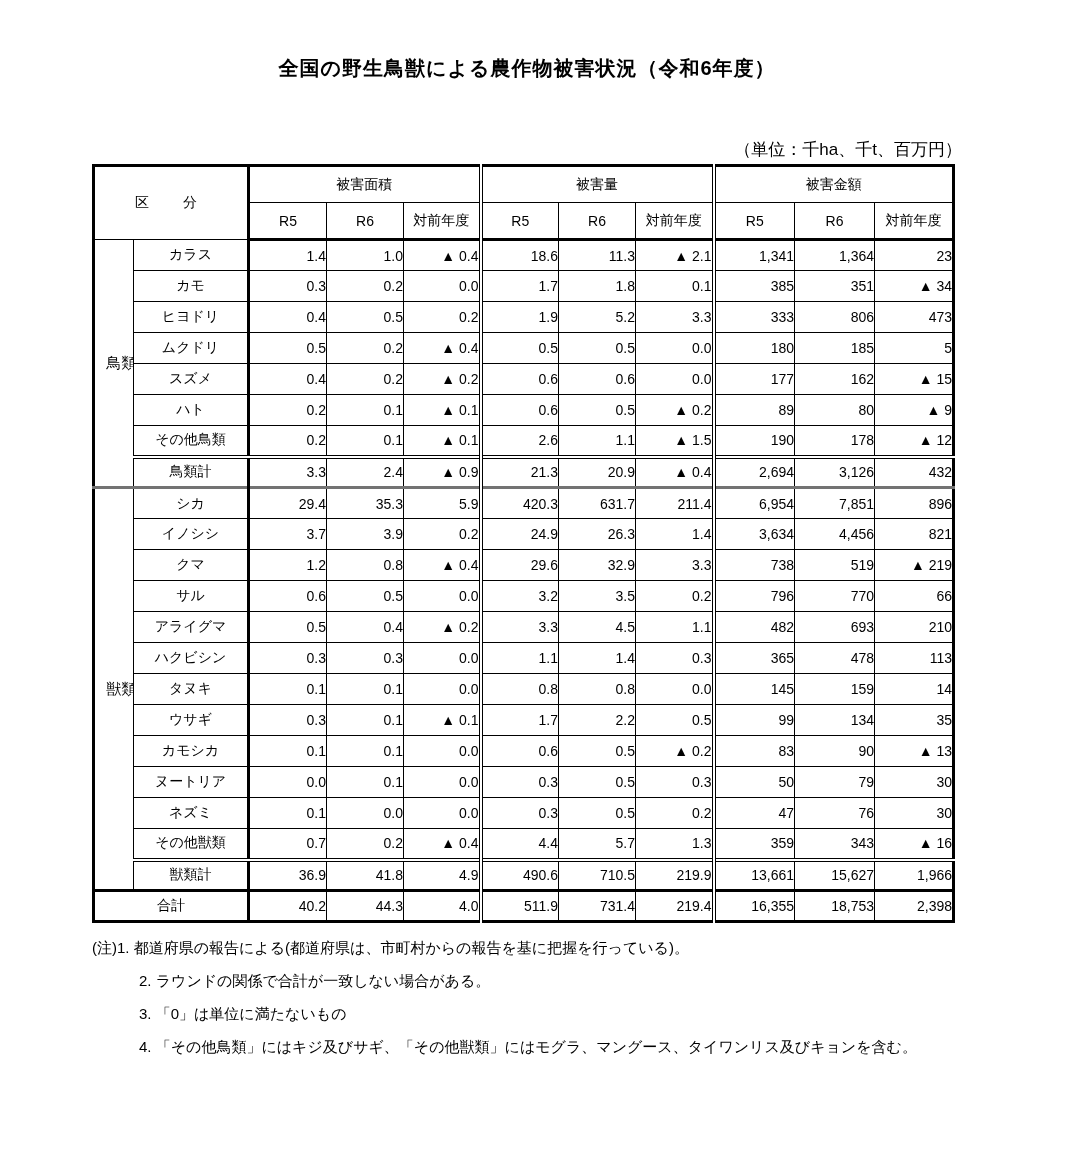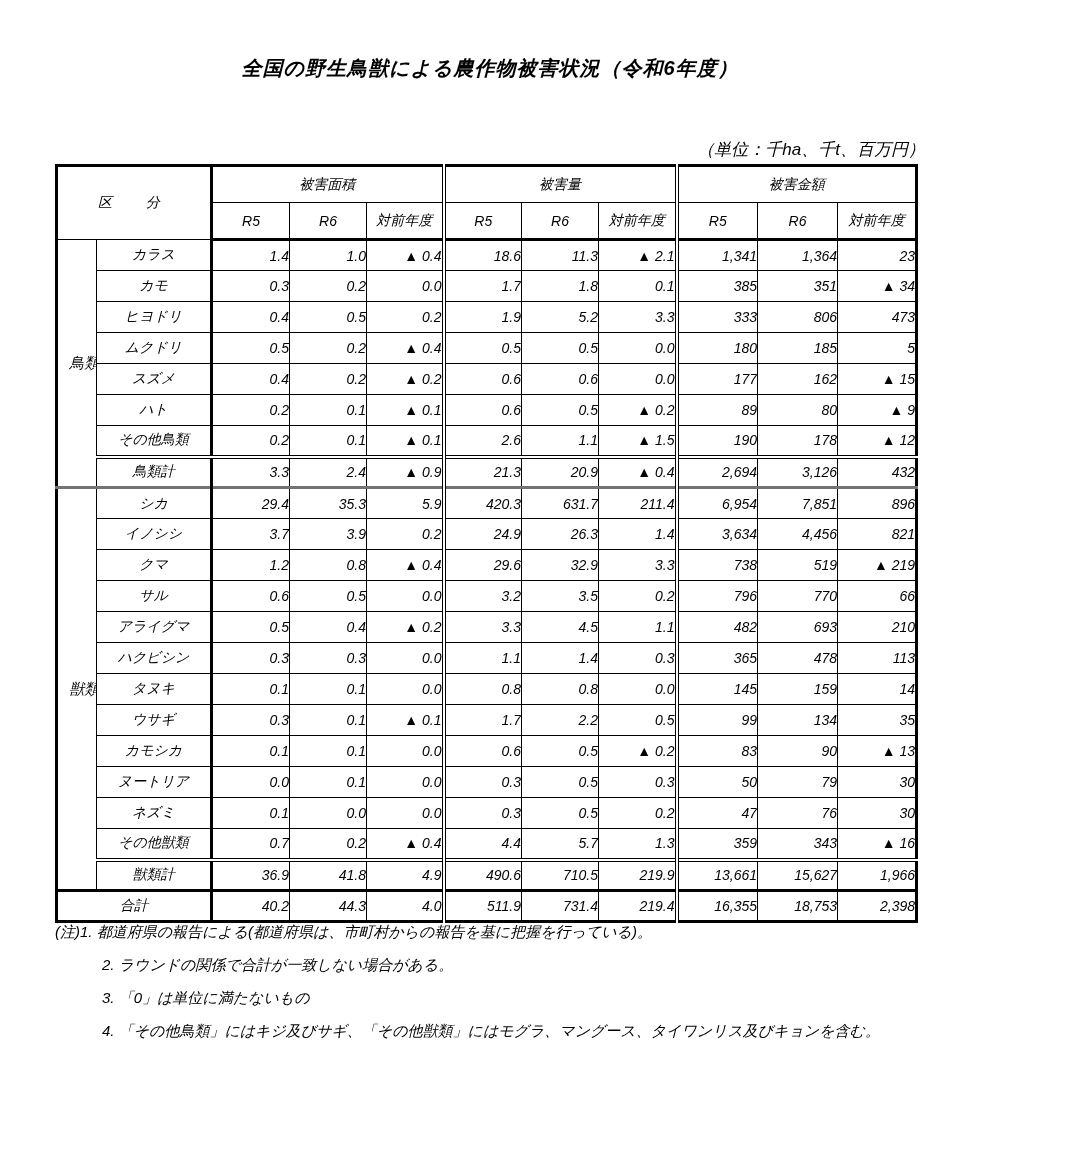--- a/index.html
+++ b/index.html
@@ -2,21 +2,21 @@
 <html><head>
 <meta charset="utf-8">
 <style>
   * { box-sizing: border-box; }
   html,body { margin:0; padding:0; }
   body {
     width:1077px; height:1152px; background:#ffffff; color:#000;
     font-family:"Liberation Sans","DejaVu Sans",sans-serif;
     overflow:hidden;
   }
-  .page { padding:55px 0 0 55px;font-style:italic; }
+  .page { padding:55px 0 0 92px; }
   .title {
     width:870px; text-align:center; font-size:20px; font-weight:bold;
     letter-spacing:1px;
   }
   .unit-note {
     width:870px; text-align:right; font-size:17px;
     margin-top:56px; margin-bottom:3px;
   }
   table.damage {
     border-collapse:collapse; table-layout:fixed;
@@ -35,21 +35,21 @@
   .name-cell { text-align:center; border-left:2px solid #000; }
   .num { text-align:right; padding-right:7px; }
   tr.subtotal th, tr.subtotal td { border-top:4px double #000; }
   tr.group-top th, tr.group-top td { border-top:3px solid #737373; }
   tr.total th, tr.total td { border-top:3px solid #000; }
   .group-label { vertical-align:middle; text-align:center; }
   .vtext {
     display:inline-block; width:1.05em; line-height:1.35;
     word-break:break-all; font-size:15px;
   }
-  .notes { font-size:15px; width:900px; }
+  .notes { margin-top:16px; font-size:15px; width:900px; }
   .note-line { margin:0 0 14px 0; }
   .note-line.indent { padding-left:47px; }
 </style>
 </head>
 <body>
 
 <div class="page">
   <div class="title">全国の野生鳥獣による農作物被害状況（令和6年度）</div>
   <div class="unit-note">（単位：千ha、千t、百万円）</div>
 

